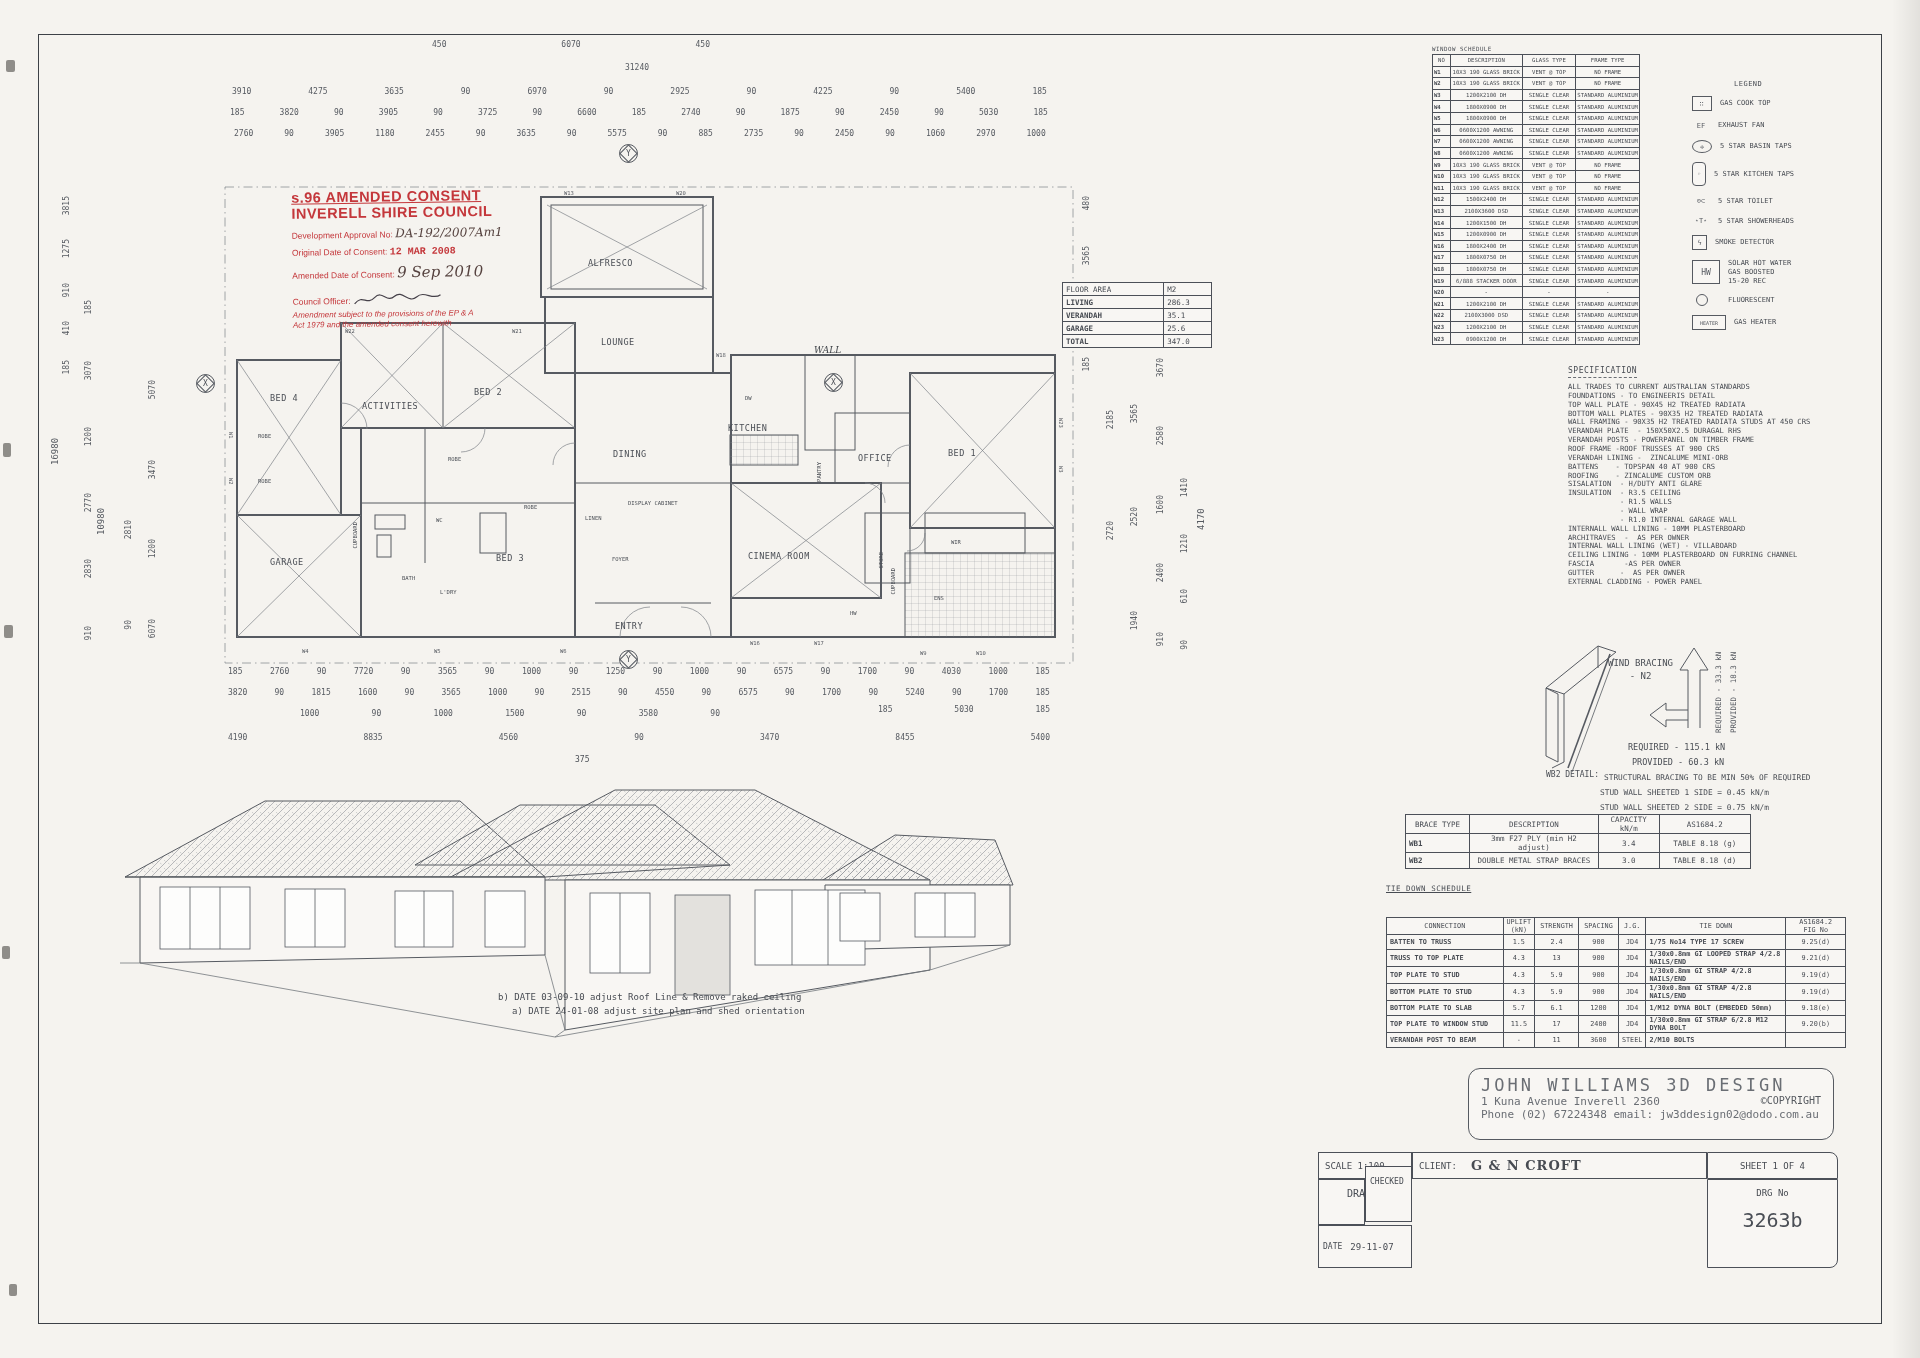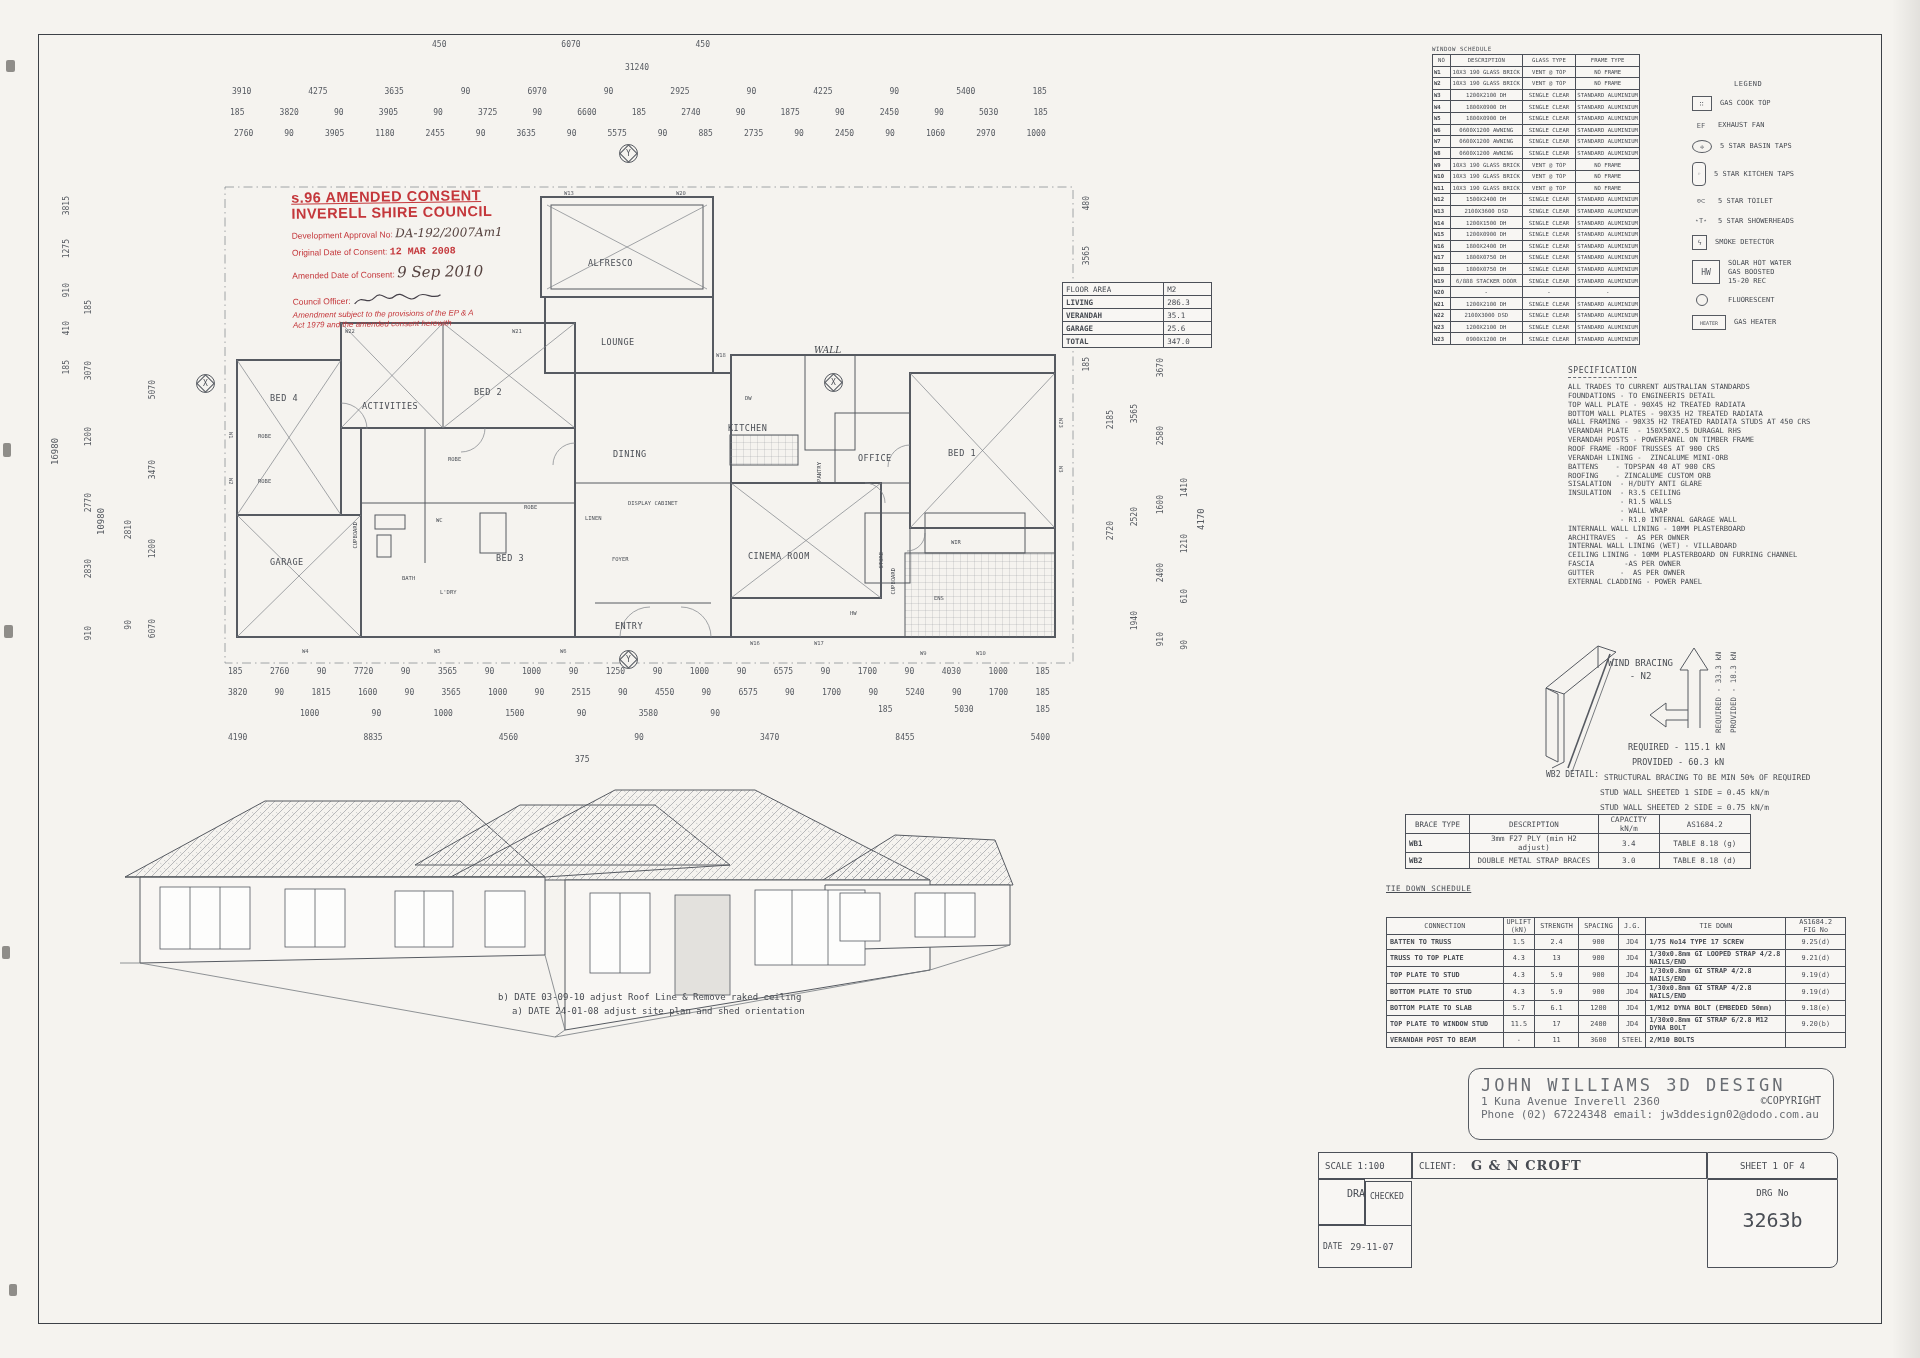--- a/index.html
+++ b/index.html
@@ -901,21 +901,21 @@
   <div class="tb-cell" style="left:94px;top:0;width:295px;height:27px;display:flex;align-items:center;gap:14px;padding-left:6px;">
     <span class="tb-lbl">CLIENT:</span>
     <span class="tb-big" style="font-weight:bold;font-family:'DejaVu Serif',serif;">G &amp; N CROFT</span>
   </div>
   <div class="tb-cell" style="left:389px;top:0;width:131px;height:27px;display:flex;align-items:center;justify-content:center;border-radius:0 8px 0 0;">
     <span class="tb-lbl">SHEET 1 OF 4</span>
   </div>
   <div class="tb-cell" style="left:0;top:27px;width:47px;height:46px;padding:2px 0 0 4px;">
     <span class="tb-lbl" style="font-size:10px;padding-left:24px;">DRAWN</span>
   </div>
-  <div class="tb-cell" style="left:47px;top:29px;width:47px;height:45px;padding:2px 0 4px 4px;">
+  <div class="tb-cell" style="left:47px;top:14px;width:47px;height:56px;padding:2px 0 4px 4px;">
     <span class="tb-lbl" style="font-size:8px;">CHECKED</span>
   </div>
   <div class="tb-cell" style="left:0;top:73px;width:94px;height:43px;display:flex;align-items:center;gap:8px;padding-left:4px;border-radius:0 0 0 0;">
     <span class="tb-lbl" style="font-size:8px;">DATE</span>
     <span class="tb-lbl">29-11-07</span>
   </div>
   <div class="tb-cell" style="left:389px;top:27px;width:131px;height:89px;text-align:center;padding-top:8px;border-radius:0 0 8px 0;">
     <div class="tb-lbl">DRG No</div>
     <div style="font-size:20px;margin-top:10px;">3263b</div>
   </div>

